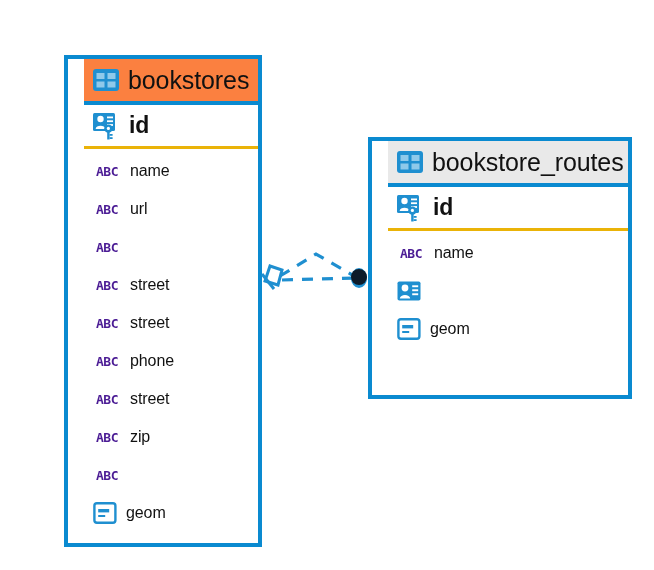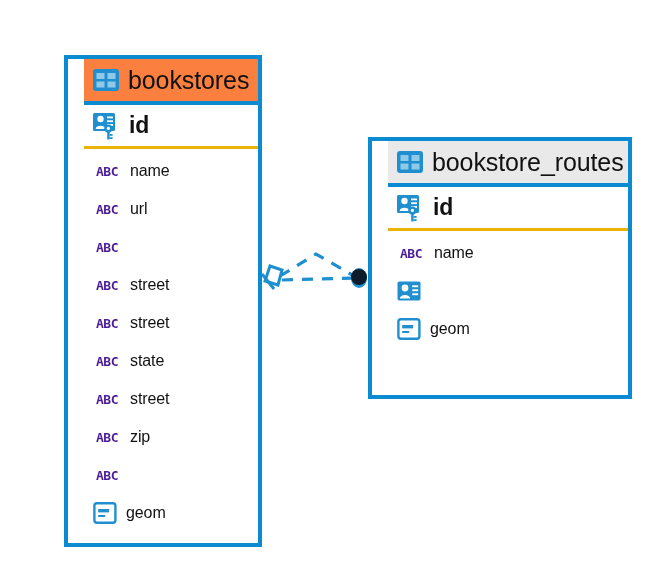--- a/index.html
+++ b/index.html
@@ -163,21 +163,21 @@
       <div class="field-row">
         <span class="icon icon-abc">ABC</span>
         <span class="field-label">street</span>
       </div>
       <div class="field-row">
         <span class="icon icon-abc">ABC</span>
         <span class="field-label">street</span>
       </div>
       <div class="field-row">
         <span class="icon icon-abc">ABC</span>
-        <span class="field-label">state</span>
+        <span class="field-label">phone</span>
       </div>
       <div class="field-row">
         <span class="icon icon-abc">ABC</span>
         <span class="field-label">street</span>
       </div>
       <div class="field-row">
         <span class="icon icon-abc">ABC</span>
         <span class="field-label">zip</span>
       </div>
       <div class="field-row">

